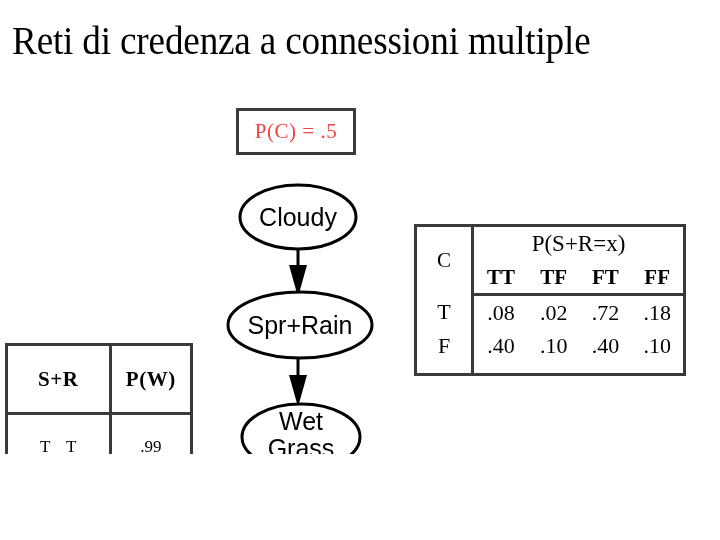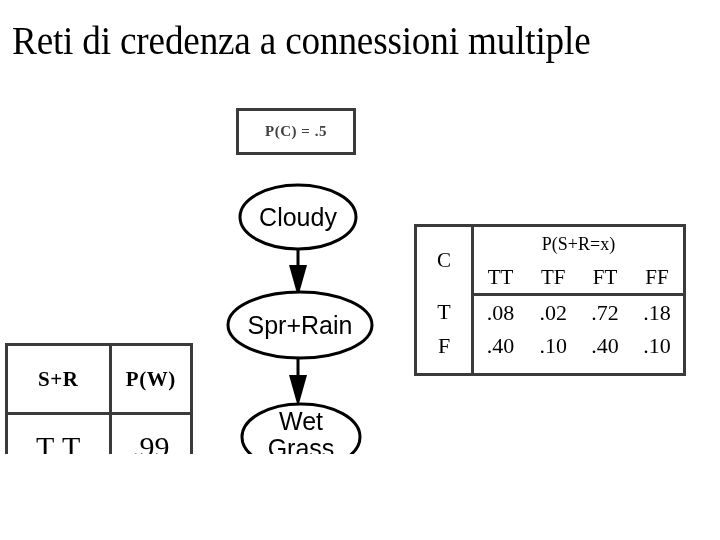--- a/index.html
+++ b/index.html
@@ -43,23 +43,23 @@
     height: 47px;
     border: 3px solid #3a3a3a;
     background: #ffffff;
     box-sizing: border-box;
     display: flex;
     align-items: center;
     justify-content: center;
   }
   #pc-box .celltext {
     font-family: "Liberation Serif", serif;
-    font-size: 15px;
-    font-weight: 700;
-    color: #404040;
+    font-size: 21px;
+    font-weight: 400;
+    color: #ef4444;
     letter-spacing: 0.5px;
   }
 
   
   #network {
     position: absolute;
     left: 0px;
     top: 0px;
     width: 720px;
     height: 540px;
@@ -101,21 +101,21 @@
     width: 188px;
     height: 200px;
   }
   #table-pw th {
     font-size: 21px;
     font-weight: 700;
     height: 40px;
     letter-spacing: 0.5px;
   }
   #table-pw td {
-    font-size: 30px;
+    font-size: 17px;
     height: 38px;
   }
   #table-pw .vsep {
     border-right: 3px solid #3a3a3a;
   }
   #table-pw .hsep th {
     border-bottom: 3px solid #3a3a3a;
   }
   #table-pw .sr-pair {
     display: inline-block;
@@ -132,34 +132,35 @@
   #table-psr {
     left: 414px;
     top: 224px;
     width: 272px;
     height: 152px;
   }
   #table-psr td, #table-psr th {
     font-size: 21px;
   }
   #table-psr .span-head {
-    font-size: 18px;
+    font-size: 23px;
     height: 34px;
   }
   #table-psr .colhead {
     height: 32px;
   }
   #table-psr .cvar {
     width: 54px;
   }
   #table-psr .vsep {
     border-right: 3px solid #3a3a3a;
   }
   #table-psr .hsep-bottom {
     border-bottom: 3px solid #3a3a3a;
+    font-weight: bold;
   }
   #table-psr .datarow td {
     height: 33px;
     font-size: 22px;
   }
   #table-psr .pad-bottom {
     height: 14px;
   }
 </style>
 </head>

